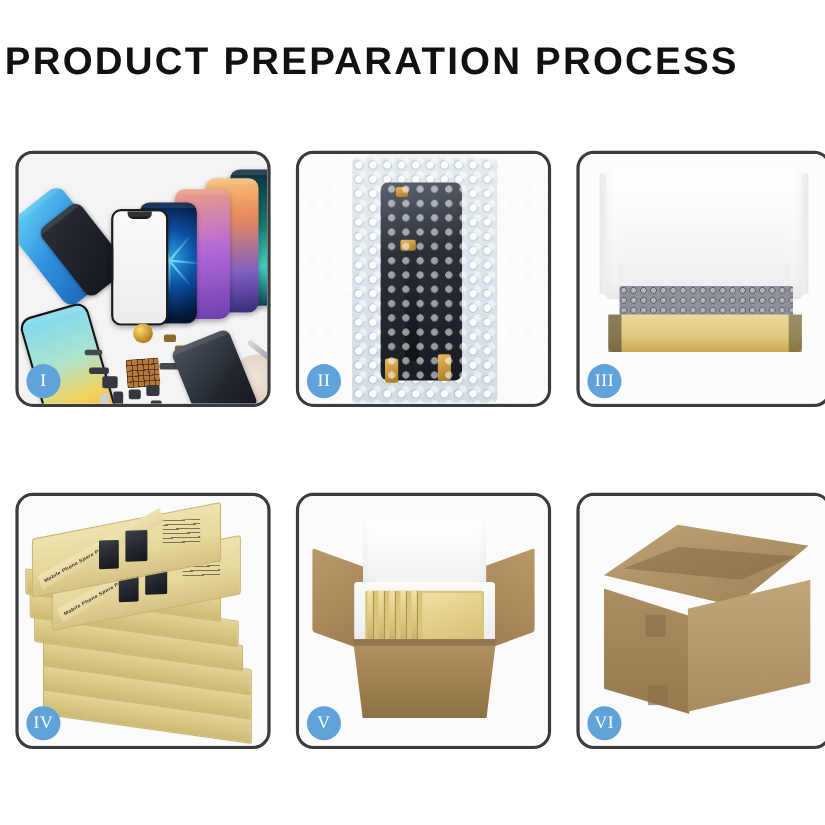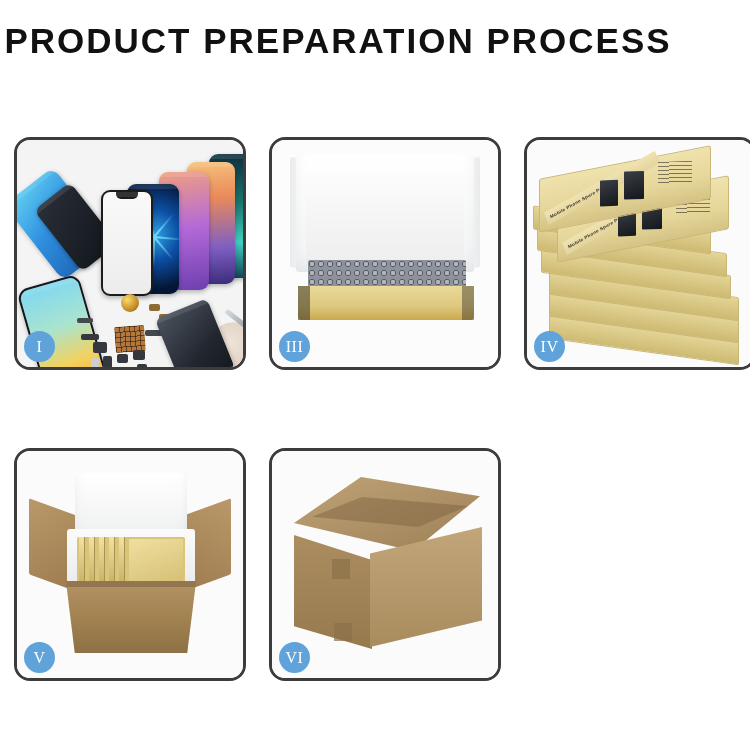--- a/index.html
+++ b/index.html
@@ -7,21 +7,21 @@
     background: #ffffff;
   }
   body {
     width: 750px; height: 750px;
     font-family: "Liberation Sans", sans-serif;
     overflow: hidden;
     position: relative;
   }
 
   
-  .header { width: 676px; text-align: center; padding-top: 23px; }
+  .header { width: 676px; text-align: center; padding-top: 38px; }
   .title {
     font-family: "Liberation Sans", sans-serif;
     font-size: 35px;
     font-weight: 700;
     letter-spacing: 2.0px;
     color: #111111;
     line-height: 1.05;
     margin: 0;
     white-space: nowrap;
   }
@@ -393,20 +393,34 @@
       <div class="bit l" style="left:128px; top:190px; width:22px; height:6px;"></div>
       <div class="bit" style="left:64px;  top:194px; width:18px; height:6px;"></div>
       <div class="bit" style="left:120px; top:224px; width:10px; height:8px;"></div>
       <div class="hand"></div>
       <div class="ph ph-open"></div>
       <div class="tweez"></div>
     </div>
     <div class="badge">I</div>
   </div>
 
+  <div class="panel">
+    <div class="stage p2">
+      <div class="bag-top"></div>
+      <div class="bag"></div>
+      <div class="part2"></div>
+      <div class="flex2"></div>
+      <div class="gold" style="left:88px; top:30px;  width:11px; height:9px;"></div>
+      <div class="gold" style="left:92px; top:78px;  width:14px; height:10px;"></div>
+      <div class="gold" style="left:78px; top:186px; width:12px; height:22px;"></div>
+      <div class="gold" style="left:126px;top:182px; width:12px; height:24px;"></div>
+      <div class="ov"></div>
+    </div>
+    <div class="badge">II</div>
+  </div>
 
   <div class="panel">
     <div class="stage p3">
       <div class="flapL3"></div>
       <div class="flapR3"></div>
       <div class="lid3"></div>
       <div class="lid3-inner"></div>
       <div class="foam3"></div>
       <div class="tray3"></div>
     </div>

